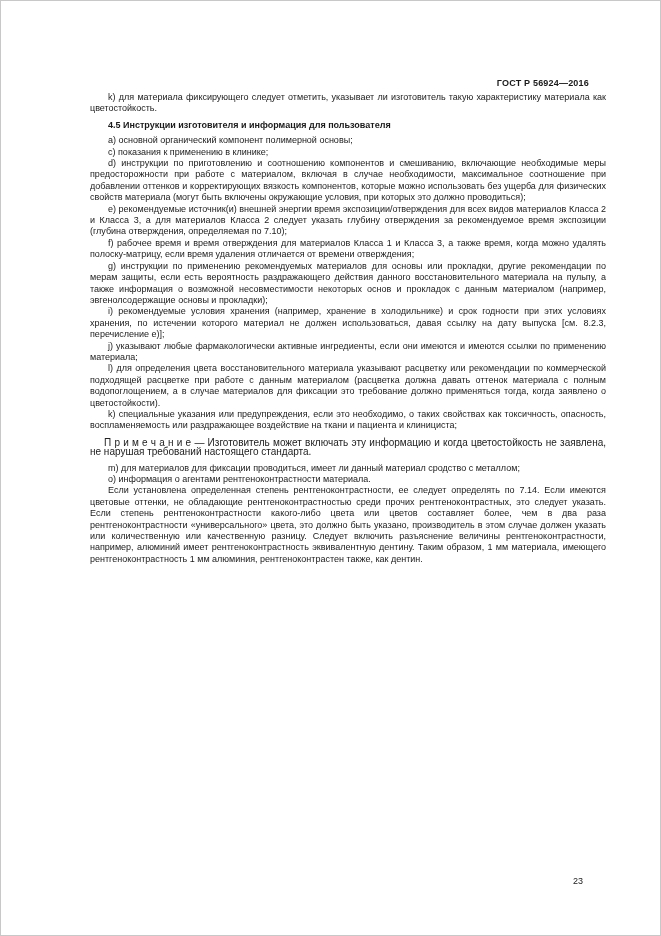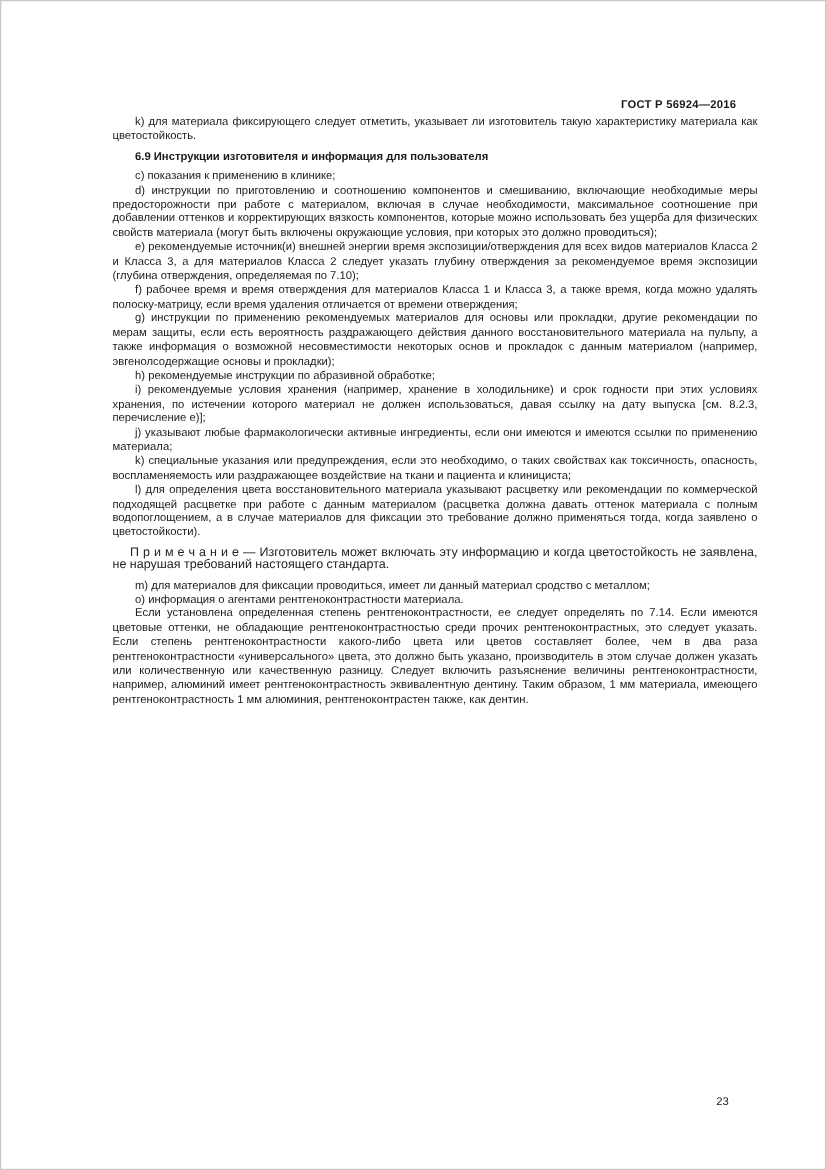--- a/index.html
+++ b/index.html
@@ -49,30 +49,30 @@
 </style>
 </head>
 <body>
 
 <div class="page-frame"></div>
 
 <div class="doc-header">ГОСТ Р 56924—2016</div>
 
 <div class="content">
   <p class="para">k) для материала фиксирующего следует отметить, указывает ли изготовитель такую характеристику материала как цветостойкость.</p>
-  <p class="heading">6.9 Инструкции изготовителя и информация для пользователя</p>
+  <p class="heading">4.5 Инструкции изготовителя и информация для пользователя</p>
+  <p class="para">a) основной органический компонент полимерной основы;</p>
   <p class="para">c) показания к применению в клинике;</p>
   <p class="para">d) инструкции по приготовлению и соотношению компонентов и смешиванию, включающие необходимые меры предосторожности при работе с материалом, включая в случае необходимости, максимальное соотношение при добавлении оттенков и корректирующих вязкость компонентов, которые можно использовать без ущерба для физических свойств материала (могут быть включены окружающие условия, при которых это должно проводиться);</p>
   <p class="para">e) рекомендуемые источник(и) внешней энергии время экспозиции/отверждения для всех видов материалов Класса 2 и Класса 3, а для материалов Класса 2 следует указать глубину отверждения за рекомендуемое время экспозиции (глубина отверждения, определяемая по 7.10);</p>
   <p class="para">f) рабочее время и время отверждения для материалов Класса 1 и Класса 3, а также время, когда можно удалять полоску-матрицу, если время удаления отличается от времени отверждения;</p>
   <p class="para">g) инструкции по применению рекомендуемых материалов для основы или прокладки, другие рекомендации по мерам защиты, если есть вероятность раздражающего действия данного восстановительного материала на пульпу, а также информация о возможной несовместимости некоторых основ и прокладок с данным материалом (например, эвгенолсодержащие основы и прокладки);</p>
-  <p class="para">h) рекомендуемые инструкции по абразивной обработке;</p>
   <p class="para">i) рекомендуемые условия хранения (например, хранение в холодильнике) и срок годности при этих условиях хранения, по истечении которого материал не должен использоваться, давая ссылку на дату выпуска [см. 8.2.3, перечисление e)];</p>
   <p class="para">j) указывают любые фармакологически активные ингредиенты, если они имеются и имеются ссылки по применению материала;</p>
+  <p class="para">l) для определения цвета восстановительного материала указывают расцветку или рекомендации по коммерческой подходящей расцветке при работе с данным материалом (расцветка должна давать оттенок материала с полным водопоглощением, а в случае материалов для фиксации это требование должно применяться тогда, когда заявлено о цветостойкости).</p>
   <p class="para">k) специальные указания или предупреждения, если это необходимо, о таких свойствах как токсичность, опасность, воспламеняемость или раздражающее воздействие на ткани и пациента и клинициста;</p>
-  <p class="para">l) для определения цвета восстановительного материала указывают расцветку или рекомендации по коммерческой подходящей расцветке при работе с данным материалом (расцветка должна давать оттенок материала с полным водопоглощением, а в случае материалов для фиксации это требование должно применяться тогда, когда заявлено о цветостойкости).</p>
   <p class="note">П р и м е ч а н и е — Изготовитель может включать эту информацию и когда цветостойкость не заявлена, не нарушая требований настоящего стандарта.</p>
   <p class="para">m) для материалов для фиксации проводиться, имеет ли данный материал сродство с металлом;</p>
   <p class="para">o) информация о агентами рентгеноконтрастности материала.</p>
   <p class="para">Если установлена определенная степень рентгеноконтрастности, ее следует определять по 7.14. Если имеются цветовые оттенки, не обладающие рентгеноконтрастностью среди прочих рентгеноконтрастных, это следует указать. Если степень рентгеноконтрастности какого-либо цвета или цветов составляет более, чем в два раза рентгеноконтрастности «универсального» цвета, это должно быть указано, производитель в этом случае должен указать или количественную или качественную разницу. Следует включить разъяснение величины рентгеноконтрастности, например, алюминий имеет рентгеноконтрастность эквивалентную дентину. Таким образом, 1 мм материала, имеющего рентгеноконтрастность 1 мм алюминия, рентгеноконтрастен также, как дентин.</p>
 </div>
 
 <div class="page-number">23</div>
 
 </body></html>

